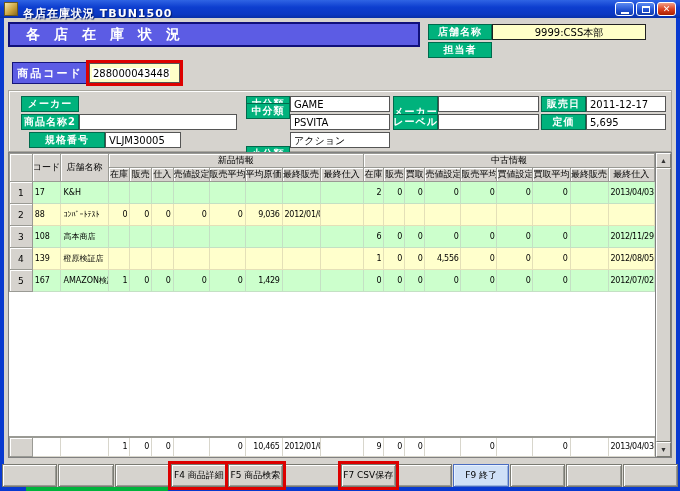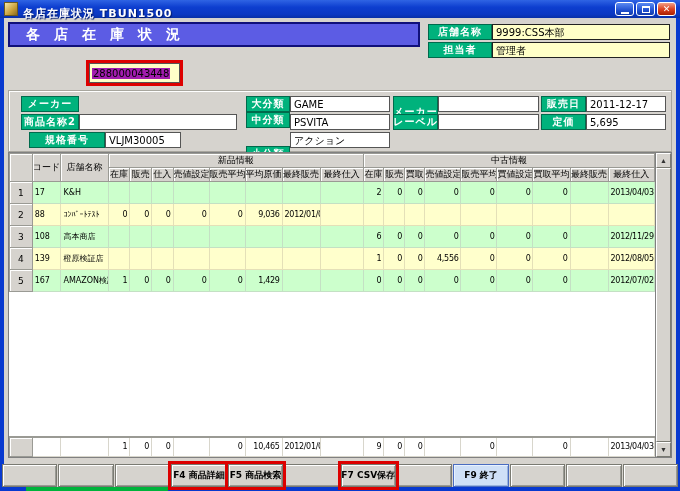--- a/index.html
+++ b/index.html
@@ -45,21 +45,21 @@
     font-size:10px;line-height:13px;padding:1px 3px;color:#000;white-space:nowrap;overflow:hidden;}
   .pos{position:absolute;}
 
   
   .plabel{background:var(--accent-purple);border:1px solid #15157a;color:#fff;
     font-size:11px;font-weight:bold;display:flex;align-items:center;justify-content:center;
     box-sizing:border-box;letter-spacing:2px;}
   .red-box{position:absolute;border:3px solid var(--annotation-red);box-sizing:border-box;display:flex;z-index:5;}
   .code-input{flex:1;background:var(--field-yellow);border:1px solid #555;box-sizing:border-box;
     display:flex;align-items:center;padding-left:2px;font-size:10px;}
-  .code-input .sel{background:#a21caf;padding:0 1px;text-align:right;}
+  .code-input .sel{background:#ffffff;padding:0 1px;text-align:right;}
 
   
   .product-panel{position:absolute;left:8px;top:90px;width:664px;height:62px;box-sizing:border-box;
     border:1px solid #a8a69e;box-shadow:inset 1px 1px 0 #fff;}
 
   
   .grid-wrap{position:absolute;left:8px;top:152px;width:664px;height:306px;box-sizing:border-box;
     border:1px solid #808080;background:#fff;display:flex;}
   table.grid{border-collapse:collapse;table-layout:fixed;width:647px;height:100%;font-size:8px;}
   table.grid th{background:#d6d3ce;border:1px solid #9a9a94;box-shadow:inset 1px 1px 0 #fff;
@@ -78,21 +78,21 @@
   table.grid tr.totals td{background:#fff;border:1px solid #d8d6cc;}
   .vscroll{width:16px;border-left:1px solid #808080;display:flex;flex-direction:column;background:#ece9e4;box-sizing:border-box;}
   .sb-btn{height:15px;background:#d6d3ce;border:1px solid;border-color:#fff #7a7a72 #7a7a72 #fff;
     font-size:7px;line-height:7px;display:flex;align-items:center;justify-content:center;color:#333;padding:0;box-sizing:border-box;}
   .sb-thumb{flex:1;background:#d6d3ce;border:1px solid;border-color:#fff #7a7a72 #7a7a72 #fff;box-sizing:border-box;}
 
   
   .fbar{position:absolute;left:2px;top:464px;width:676px;height:23px;display:flex;gap:1px;z-index:5;}
   .fbtn{flex:1;background:#d6d3ce;border:1px solid #7a7a72;
     box-shadow:inset 1px 1px 0 #fff,inset -1px -1px 0 #9a9a94;
-    font-family:"DejaVu Sans",sans-serif;font-size:9px;font-weight:bold;color:#000;
+    font-family:"DejaVu Sans",sans-serif;font-size:9px;font-weight:normal;color:#000;
     display:flex;align-items:center;justify-content:center;padding:0;white-space:nowrap;overflow:hidden;}
   .fbtn.active{background:#cfe0f7;border-color:#4a6cc0;box-shadow:inset 1px 1px 0 #e8f2ff,inset -1px -1px 0 #9ab4dd;}
   .fbtn.annotated{outline:3px solid var(--annotation-red);z-index:2;}
 </style>
 </head>
 <body>
 
 <div class="screen">
 
   <div class="titlebar">
@@ -109,42 +109,42 @@
       </button>
   </div>
 
   <div class="frame-left"></div>
   <div class="frame-right"></div>
   <div class="frame-bottom"></div>
   <div class="green-strip"></div>
 
   <div class="banner">各店在庫状況</div>
   <div class="glabel pos" style="left:428px;top:24px;width:64px;height:16px;">店舗名称</div>
-  <div class="yfield pos" style="left:492px;top:24px;width:178px;height:16px;">9999:CSS本部</div>
+  <div class="yfield pos" style="left:492px;top:24px;width:154px;height:16px;text-align:center;">9999:CSS本部</div>
   <div class="glabel pos" style="left:428px;top:42px;width:64px;height:16px;">担当者</div>
-  <div class="yfield pos" style="left:492px;top:42px;width:178px;height:16px;">管理者</div>
-
+
+  <div class="plabel pos" style="left:12px;top:62px;width:76px;height:22px;">商品コード</div>
   <div class="red-box" style="left:86px;top:60px;width:97px;height:26px;">
     <div class="code-input">
       <span class="sel">288000043448</span>
     </div>
   </div>
 
   <div class="product-panel">
     <div class="glabel pos" style="left:12px;top:5px;width:58px;height:16px;">メーカー</div>
     <div class="glabel pos" style="left:237px;top:5px;width:44px;height:16px;">大分類</div>
     <div class="wfield pos" style="left:281px;top:5px;width:100px;height:16px;">GAME</div>
     <div class="glabel pos" style="left:384px;top:5px;width:45px;height:32px;">メーカー</div>
     <div class="wfield pos" style="left:429px;top:5px;width:101px;height:16px;"></div>
     <div class="glabel pos" style="left:532px;top:5px;width:45px;height:16px;">販売日</div>
     <div class="wfield pos" style="left:577px;top:5px;width:80px;height:16px;">2011-12-17</div>
 
     <div class="glabel pos" style="left:12px;top:23px;width:58px;height:16px;">商品名称2</div>
     <div class="wfield pos" style="left:70px;top:23px;width:158px;height:16px;"></div>
-    <div class="glabel pos" style="left:237px;top:21px;width:44px;height:16px;">中分類</div>
+    <div class="glabel pos" style="left:237px;top:12px;width:44px;height:16px;">中分類</div>
     <div class="wfield pos" style="left:281px;top:23px;width:100px;height:16px;">PSVITA</div>
     <div class="glabel pos" style="left:384px;top:23px;width:45px;height:16px;">レーベル</div>
     <div class="wfield pos" style="left:429px;top:23px;width:101px;height:16px;"></div>
     <div class="glabel pos" style="left:532px;top:23px;width:45px;height:16px;">定価</div>
     <div class="wfield pos" style="left:577px;top:23px;width:80px;height:16px;">5,695</div>
 
     <div class="glabel pos" style="left:20px;top:41px;width:76px;height:16px;">規格番号</div>
     <div class="wfield pos" style="left:96px;top:41px;width:76px;height:16px;">VLJM30005</div>
     <div class="glabel pos" style="left:237px;top:55px;width:44px;height:16px;">小分類</div>
     <div class="wfield pos" style="left:281px;top:41px;width:100px;height:16px;">アクション</div>

